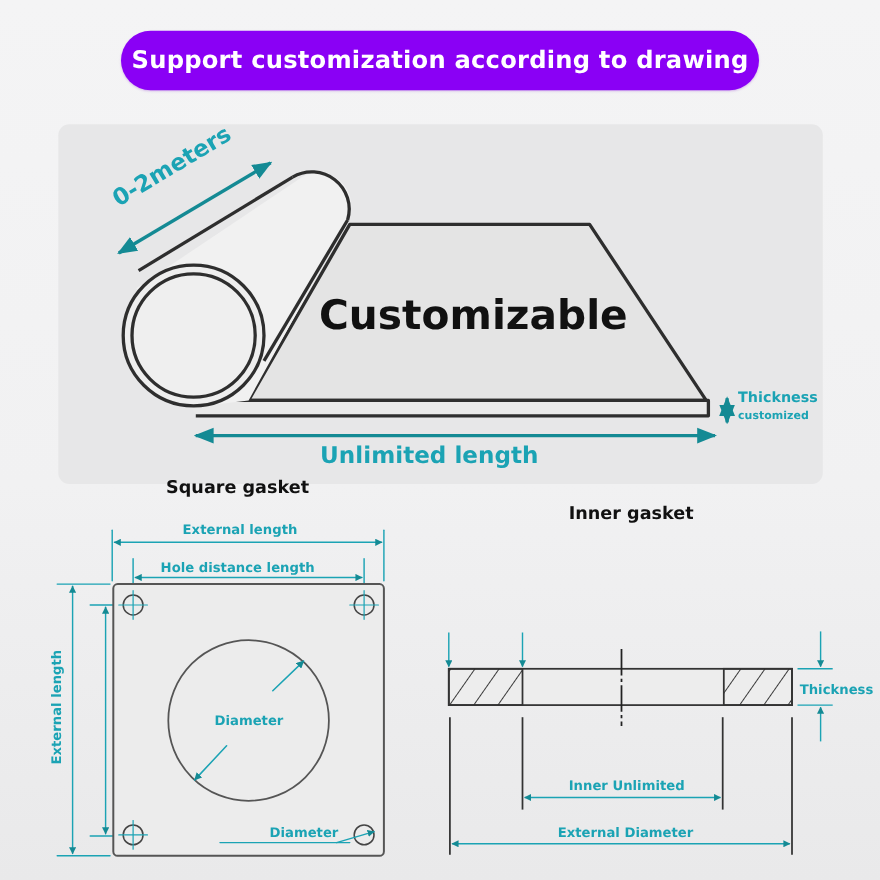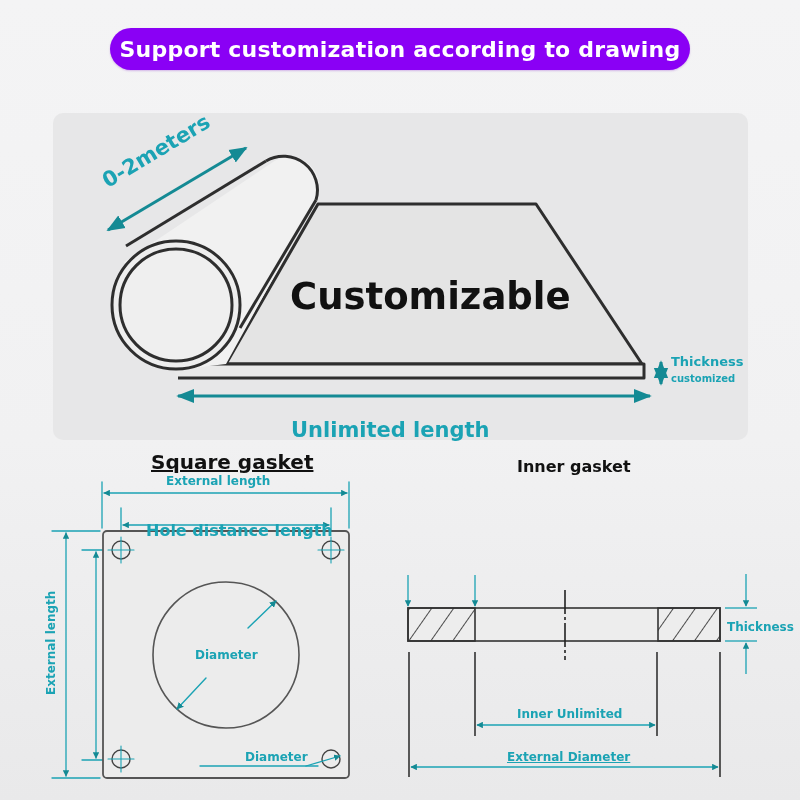--- a/index.html
+++ b/index.html
@@ -3,21 +3,21 @@
 <meta charset="utf-8">
 <style>
   html, body { margin: 0; padding: 0; }
   body {
     width: 800px; height: 800px; overflow: hidden;
     background: linear-gradient(180deg, #f4f4f5 0%, #f1f1f2 55%, #e9e9ea 100%);
     font-family: "DejaVu Sans", sans-serif;
     position: relative;
   }
   .banner {
-    position: absolute; left: 110px; top: 28px; width: 580px; height: 42px;
+    position: absolute; left: 110px; top: 28px; width: 580px; height: 54px;
     background: #8a00f5; border-radius: 27px;
     display: flex; align-items: center; justify-content: center;
     color: #ffffff; font-weight: bold; font-size: 22px; letter-spacing: 0.2px;
     box-shadow: 0 1px 2px rgba(120,0,200,0.25);
   }
   .roll-panel {
     position: absolute; left: 53px; top: 113px; width: 695px; height: 327px;
     background: #e7e7e8; border-radius: 10px;
   }
   svg.canvas { position: absolute; left: 0; top: 0; }
@@ -135,28 +135,28 @@
     <line x1="411" y1="767" x2="718" y2="767" stroke="#1ba3b4" stroke-width="1.3" marker-start="url(#ah)" marker-end="url(#ah)"></line>
 
     <line x1="725" y1="608" x2="757" y2="608" stroke="#1ba3b4" stroke-width="1.3"></line>
     <line x1="725" y1="641" x2="757" y2="641" stroke="#1ba3b4" stroke-width="1.3"></line>
     <line x1="746" y1="574" x2="746" y2="606" stroke="#1ba3b4" stroke-width="1.3" marker-end="url(#ah)"></line>
     <line x1="746" y1="674" x2="746" y2="643" stroke="#1ba3b4" stroke-width="1.3" marker-end="url(#ah)"></line>
   </g>
 </svg>
 
 <div class="lbl teal" style="left:98px; top:172px; font-size:21px; transform: rotate(-31deg); transform-origin:left top;">0-2meters</div>
-<div class="lbl black" style="left:290px; top:275px; font-size:37px;">Customizable</div>
-<div class="lbl teal" style="left:291px; top:402px; font-size:21px;margin-top:16px;">Unlimited length</div>
+<div class="lbl black" style="left:290px; top:265px; font-size:37px;">Customizable</div>
+<div class="lbl teal" style="left:291px; top:402px; font-size:21px;">Unlimited length</div>
 <div class="lbl teal" style="left:671px; top:354px; font-size:13px;">Thickness</div>
 <div class="lbl teal" style="left:671px; top:373px; font-size:10px;">customized</div>
 
-<div class="lbl black" style="left:151px; top:450px; font-size:20px;text-decoration:underline;">Square gasket</div>
+<div class="lbl black" style="left:151px; top:433px; font-size:16px;">Square gasket</div>
 <div class="lbl teal" style="left:166px; top:474px; font-size:12px;">External length</div>
-<div class="lbl teal" style="left:146px; top:509px; font-size:16px;margin-top:12px;">Hole distance length</div>
+<div class="lbl teal" style="left:146px; top:509px; font-size:12px;">Hole distance length</div>
 <div class="lbl teal" style="left:44px; top:695px; font-size:12px; transform: rotate(-90deg); transform-origin:left top;">External length</div>
 <div class="lbl teal" style="left:195px; top:648px; font-size:12px;">Diameter</div>
 <div class="lbl teal" style="left:245px; top:750px; font-size:12px;">Diameter</div>
 
 <div class="lbl black" style="left:517px; top:457px; font-size:16px;">Inner gasket</div>
 <div class="lbl teal" style="left:727px; top:620px; font-size:12px;">Thickness</div>
 <div class="lbl teal" style="left:517px; top:707px; font-size:12px;">Inner Unlimited</div>
-<div class="lbl teal" style="left:507px; top:750px; font-size:12px;text-decoration:underline;">External Diameter</div>
+<div class="lbl teal" style="left:507px; top:750px; font-size:12px;">External Diameter</div>
 
 </body></html>

